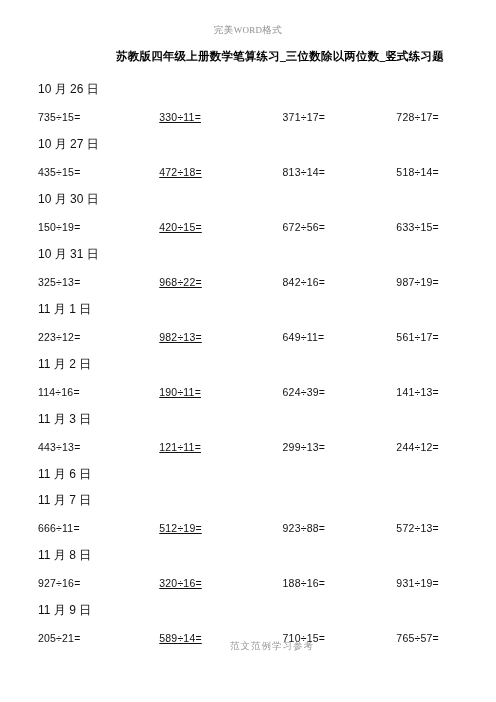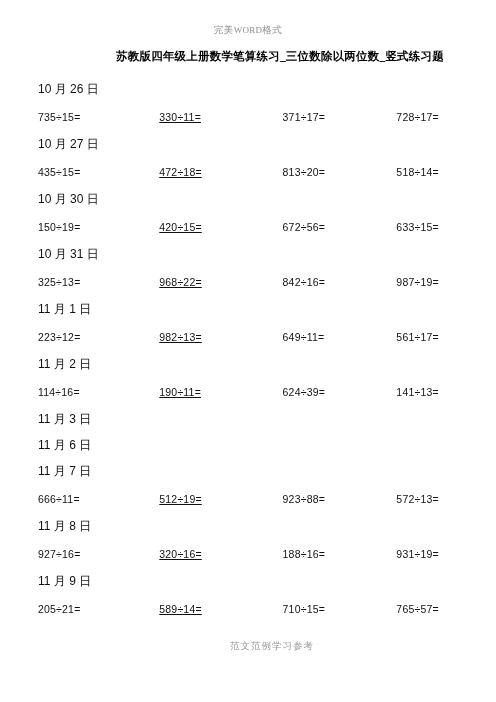--- a/index.html
+++ b/index.html
@@ -135,21 +135,21 @@
           <div class="problem c1">330÷11=</div>
           <div class="problem c2">371÷17=</div>
           <div class="problem c3">728÷17=</div>
         </div>
       </div>
       <div class="day-block">
         <div class="date-line">10 月 27 日</div>
         <div class="problem-row">
           <div class="problem c0">435÷15=</div>
           <div class="problem c1">472÷18=</div>
-          <div class="problem c2">813÷20=</div>
+          <div class="problem c2">813÷14=</div>
           <div class="problem c3">518÷14=</div>
         </div>
       </div>
       <div class="day-block">
         <div class="date-line">10 月 30 日</div>
         <div class="problem-row">
           <div class="problem c0">150÷19=</div>
           <div class="problem c1">420÷15=</div>
           <div class="problem c2">672÷56=</div>
           <div class="problem c3">633÷15=</div>
@@ -177,20 +177,26 @@
         <div class="date-line">11 月 2 日</div>
         <div class="problem-row">
           <div class="problem c0">114÷16=</div>
           <div class="problem c1">190÷11=</div>
           <div class="problem c2">624÷39=</div>
           <div class="problem c3">141÷13=</div>
         </div>
       </div>
       <div class="day-block">
         <div class="date-line">11 月 3 日</div>
+        <div class="problem-row">
+          <div class="problem c0">443÷13=</div>
+          <div class="problem c1">121÷11=</div>
+          <div class="problem c2">299÷13=</div>
+          <div class="problem c3">244÷12=</div>
+        </div>
       </div>
       <div class="day-block">
         <div class="date-line">11 月 6 日</div>
       </div>
       <div class="day-block">
         <div class="date-line">11 月 7 日</div>
         <div class="problem-row">
           <div class="problem c0">666÷11=</div>
           <div class="problem c1">512÷19=</div>
           <div class="problem c2">923÷88=</div>

